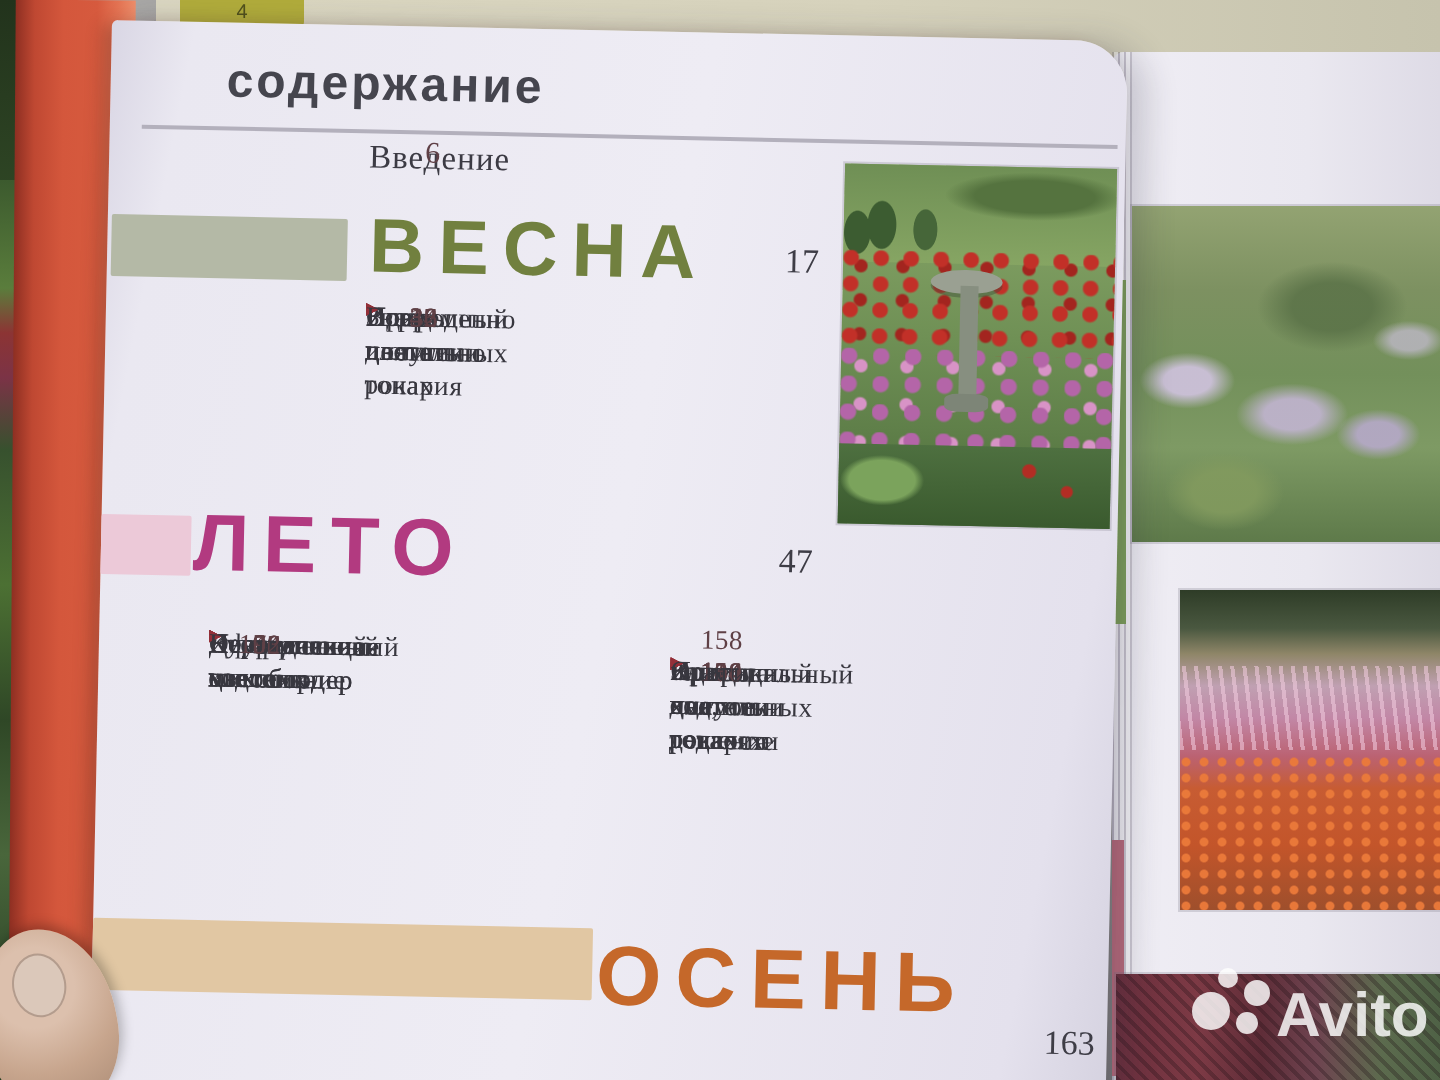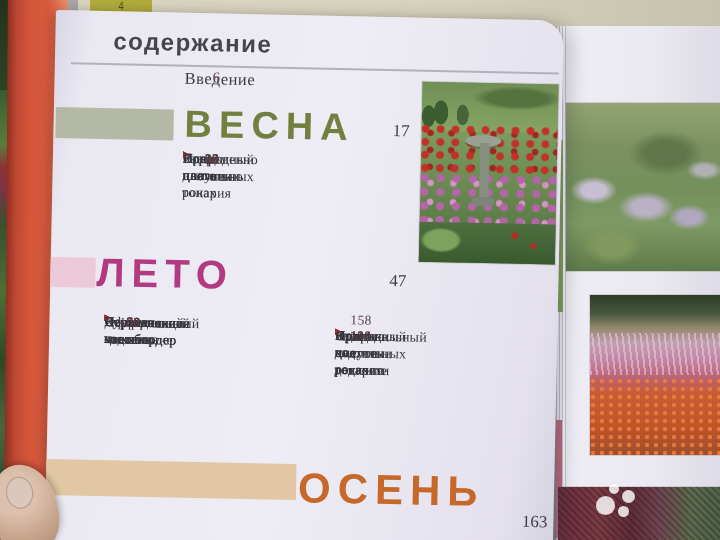--- a/index.html
+++ b/index.html
@@ -323,15 +323,16 @@
 
   <div class="thumb">
     <div class="nail"></div>
   </div>
 
   <div class="watermark">
     <i class="wm-c1"></i>
     <i class="wm-c2"></i>
     <i class="wm-c3"></i>
     <i class="wm-c4"></i>
+    <span class="wm-text">Avito</span>
   </div>
 
 </div>
 
 </body></html>

